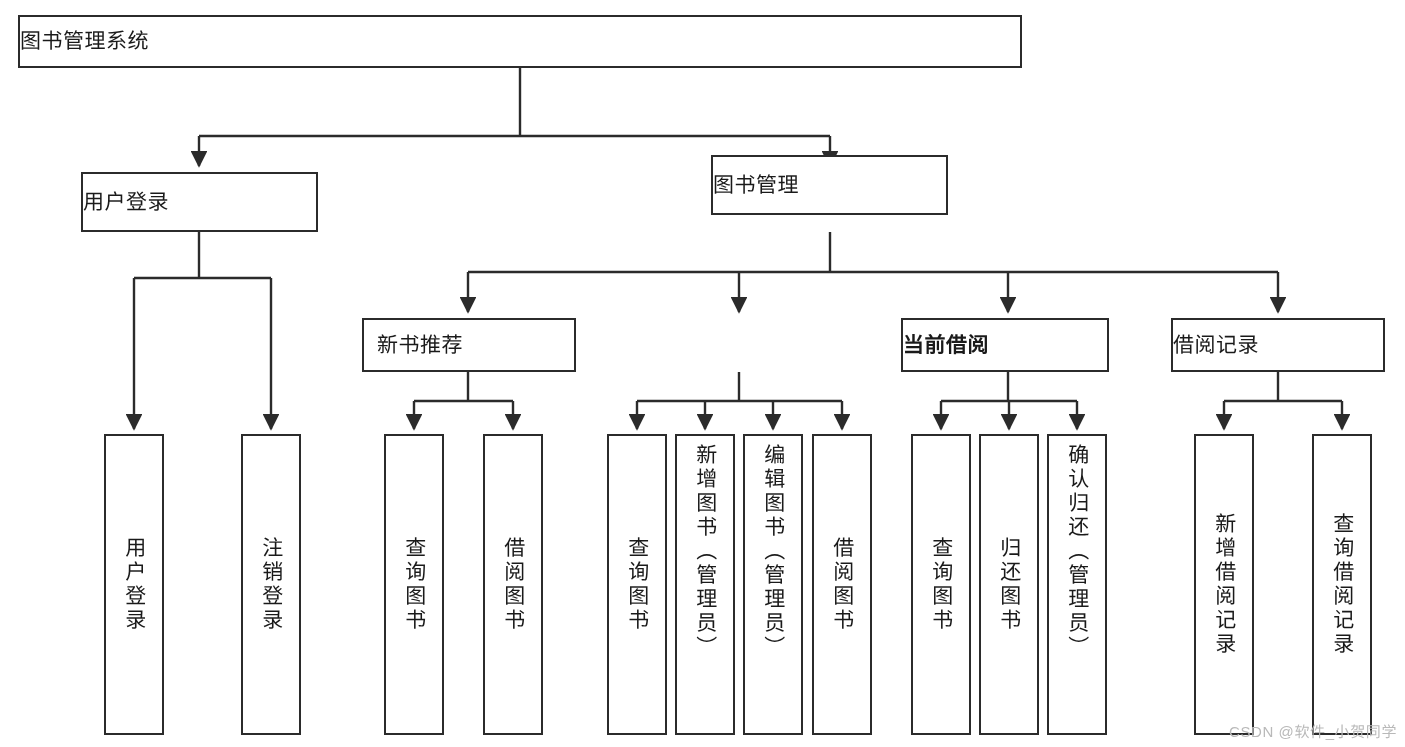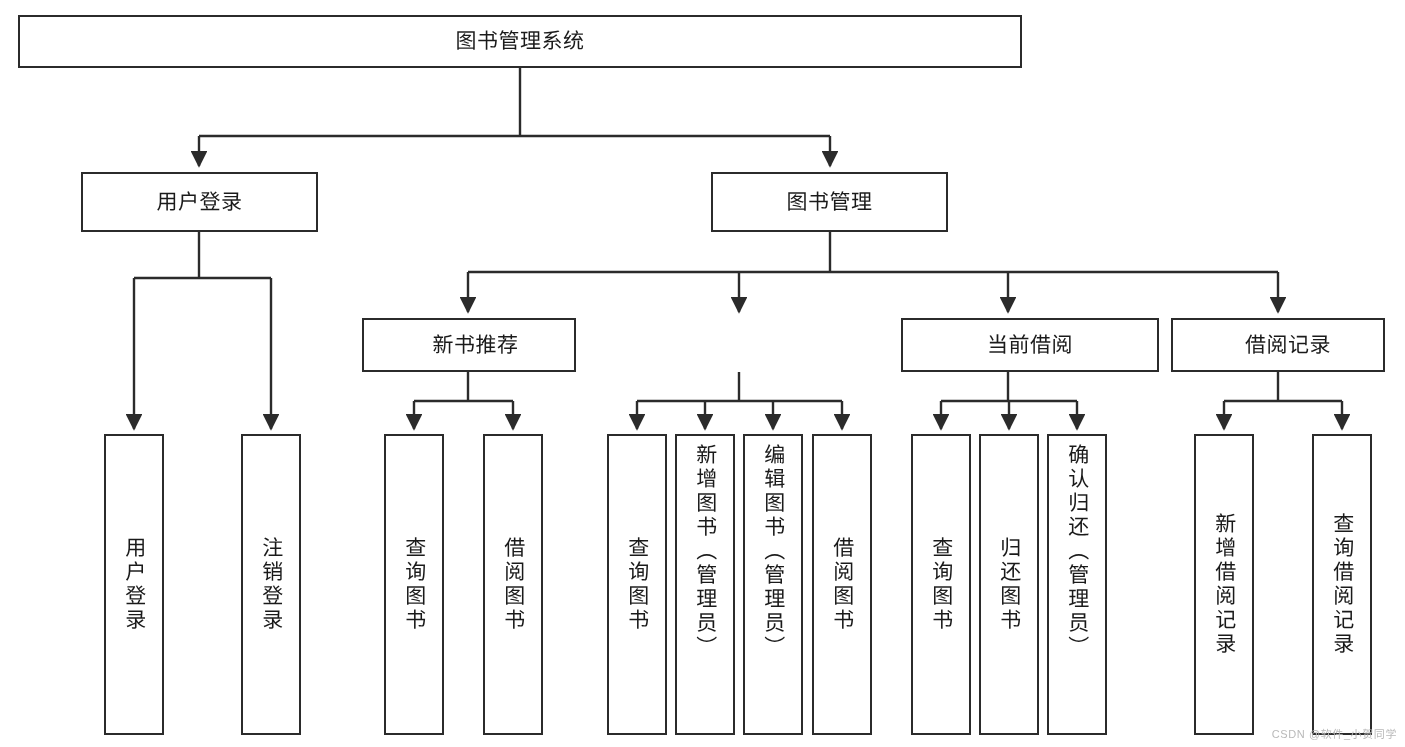--- a/index.html
+++ b/index.html
@@ -27,21 +27,20 @@
     height: 747px;
     pointer-events: none;
   }
   .node {
     position: absolute;
     box-sizing: border-box;
     background: #ffffff;
     border: 2px solid #2b2b2b;
     display: flex;
     align-items: center;
-    justify-content: center;
     z-index: 2;
   }
   .node-label {
     font-size: 21px;
     line-height: 1.25;
     color: #1a1a1a;
     white-space: nowrap;
     letter-spacing: 0.5px;
   }
   .node.leaf {
@@ -58,21 +57,21 @@
     white-space: nowrap;
   }
   .node.leaf.centered {
     align-items: center;
     padding-top: 0;
   }
   #watermark {
     position: absolute;
     right: 8px;
     bottom: 6px;
-    font-size: 11px;
+    font-size: 15px;
     color: #b9b9b9;
     letter-spacing: 0.6px;
     z-index: 5;
     user-select: none;
   }
 </style>
 </head>
 <body>
 
 <div id="diagram-root">
@@ -129,34 +128,34 @@
   </svg>
 
   <div class="node" style="left:18px; top:15px; width:1004px; height:53px;">
     <span class="node-label">图书管理系统</span>
   </div>
 
   <div class="node" style="left:81px; top:172px; width:237px; height:60px;">
     <span class="node-label">用户登录</span>
   </div>
 
-  <div class="node" style="left:711px; top:172px; width:237px; height:60px;">
+  <div class="node" style="left:711px; top:155px; width:237px; height:60px;">
     <span class="node-label">图书管理</span>
   </div>
 
   <div class="node" style="left:362px; top:318px; width:214px; height:54px;padding-left:13px;">
     <span class="node-label">新书推荐</span>
   </div>
 
 
-  <div class="node" style="left:901px; top:318px; width:258px; height:54px;">
+  <div class="node" style="left:901px; top:318px; width:208px; height:54px;font-weight:bold;">
     <span class="node-label">当前借阅</span>
   </div>
 
-  <div class="node" style="left:1171px; top:318px; width:214px; height:54px;padding-left:20px;">
+  <div class="node" style="left:1171px; top:318px; width:214px; height:54px;">
     <span class="node-label">借阅记录</span>
   </div>
 
   <div class="node leaf centered" style="left:104px; top:434px; width:60px; height:301px;">
     <span class="node-label">用户登录</span>
   </div>
 
   <div class="node leaf centered" style="left:241px; top:434px; width:60px; height:301px;">
     <span class="node-label">注销登录</span>
   </div>

